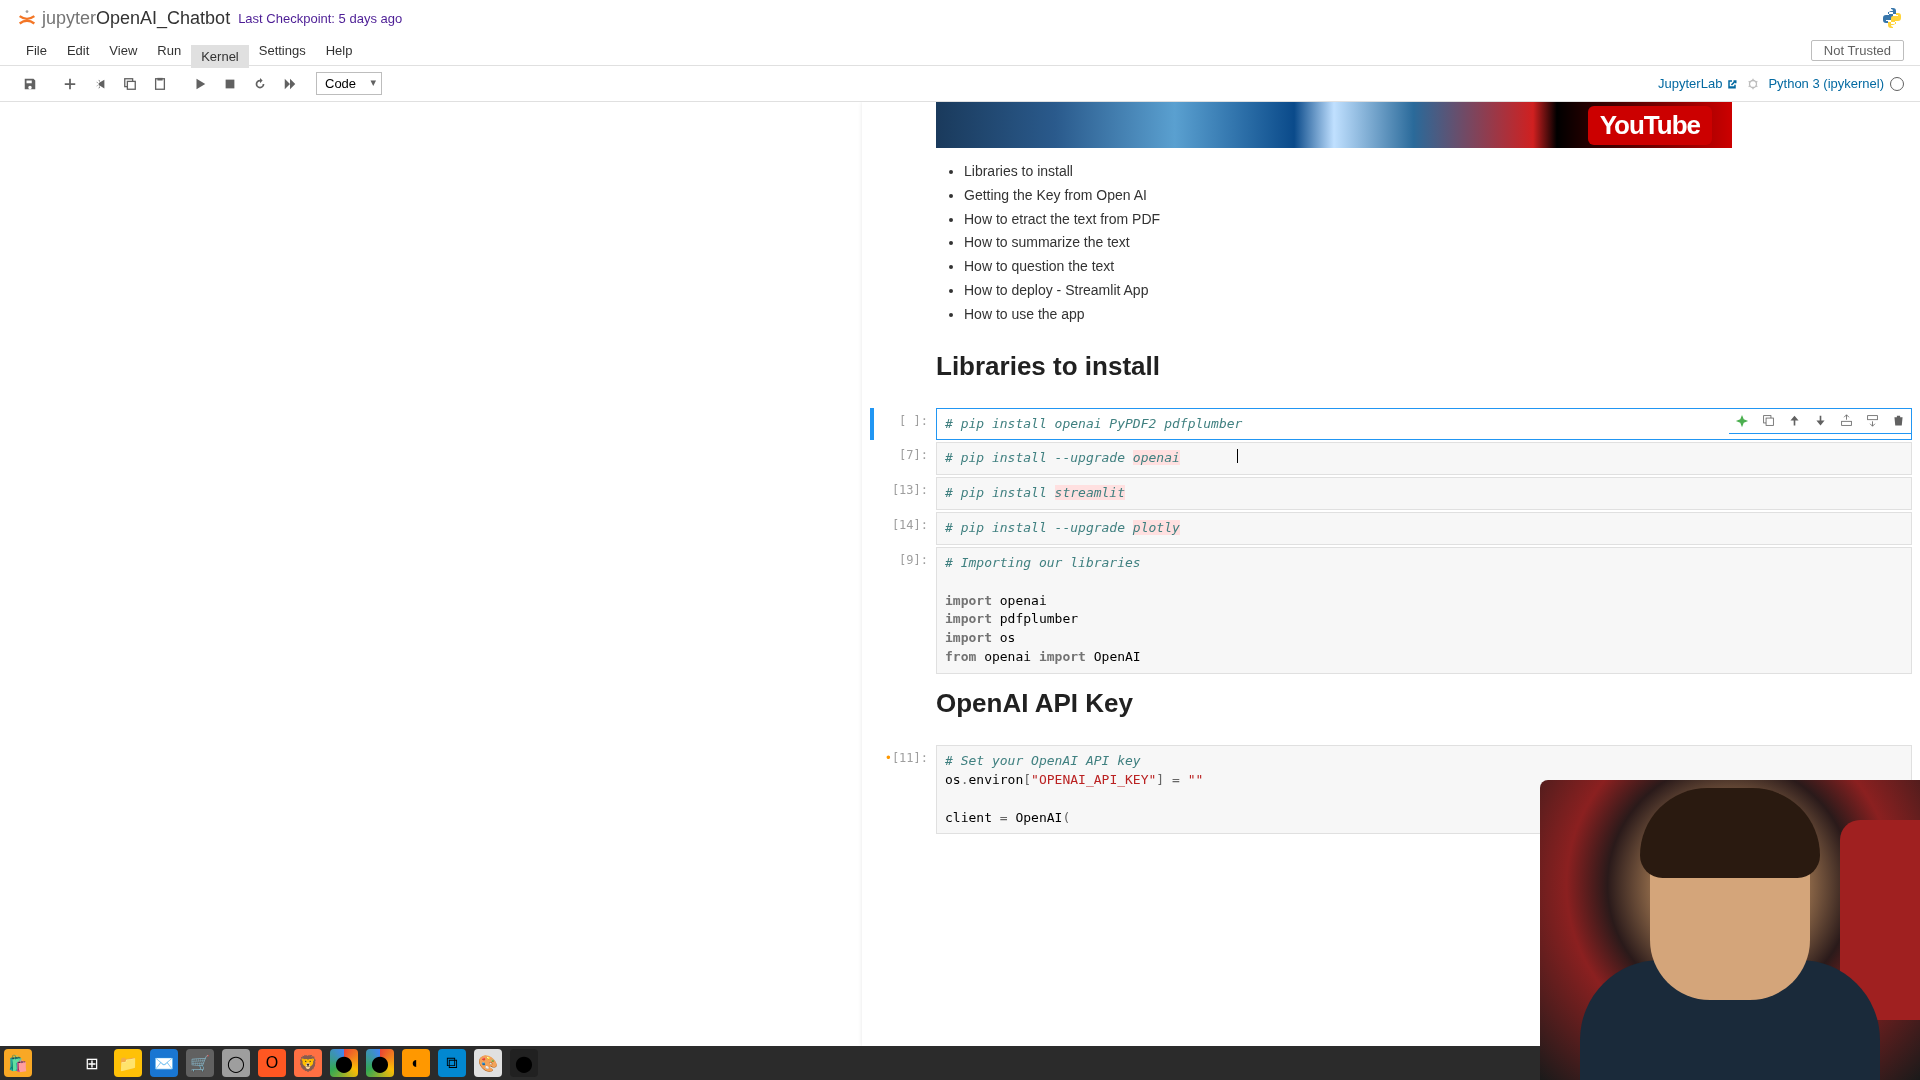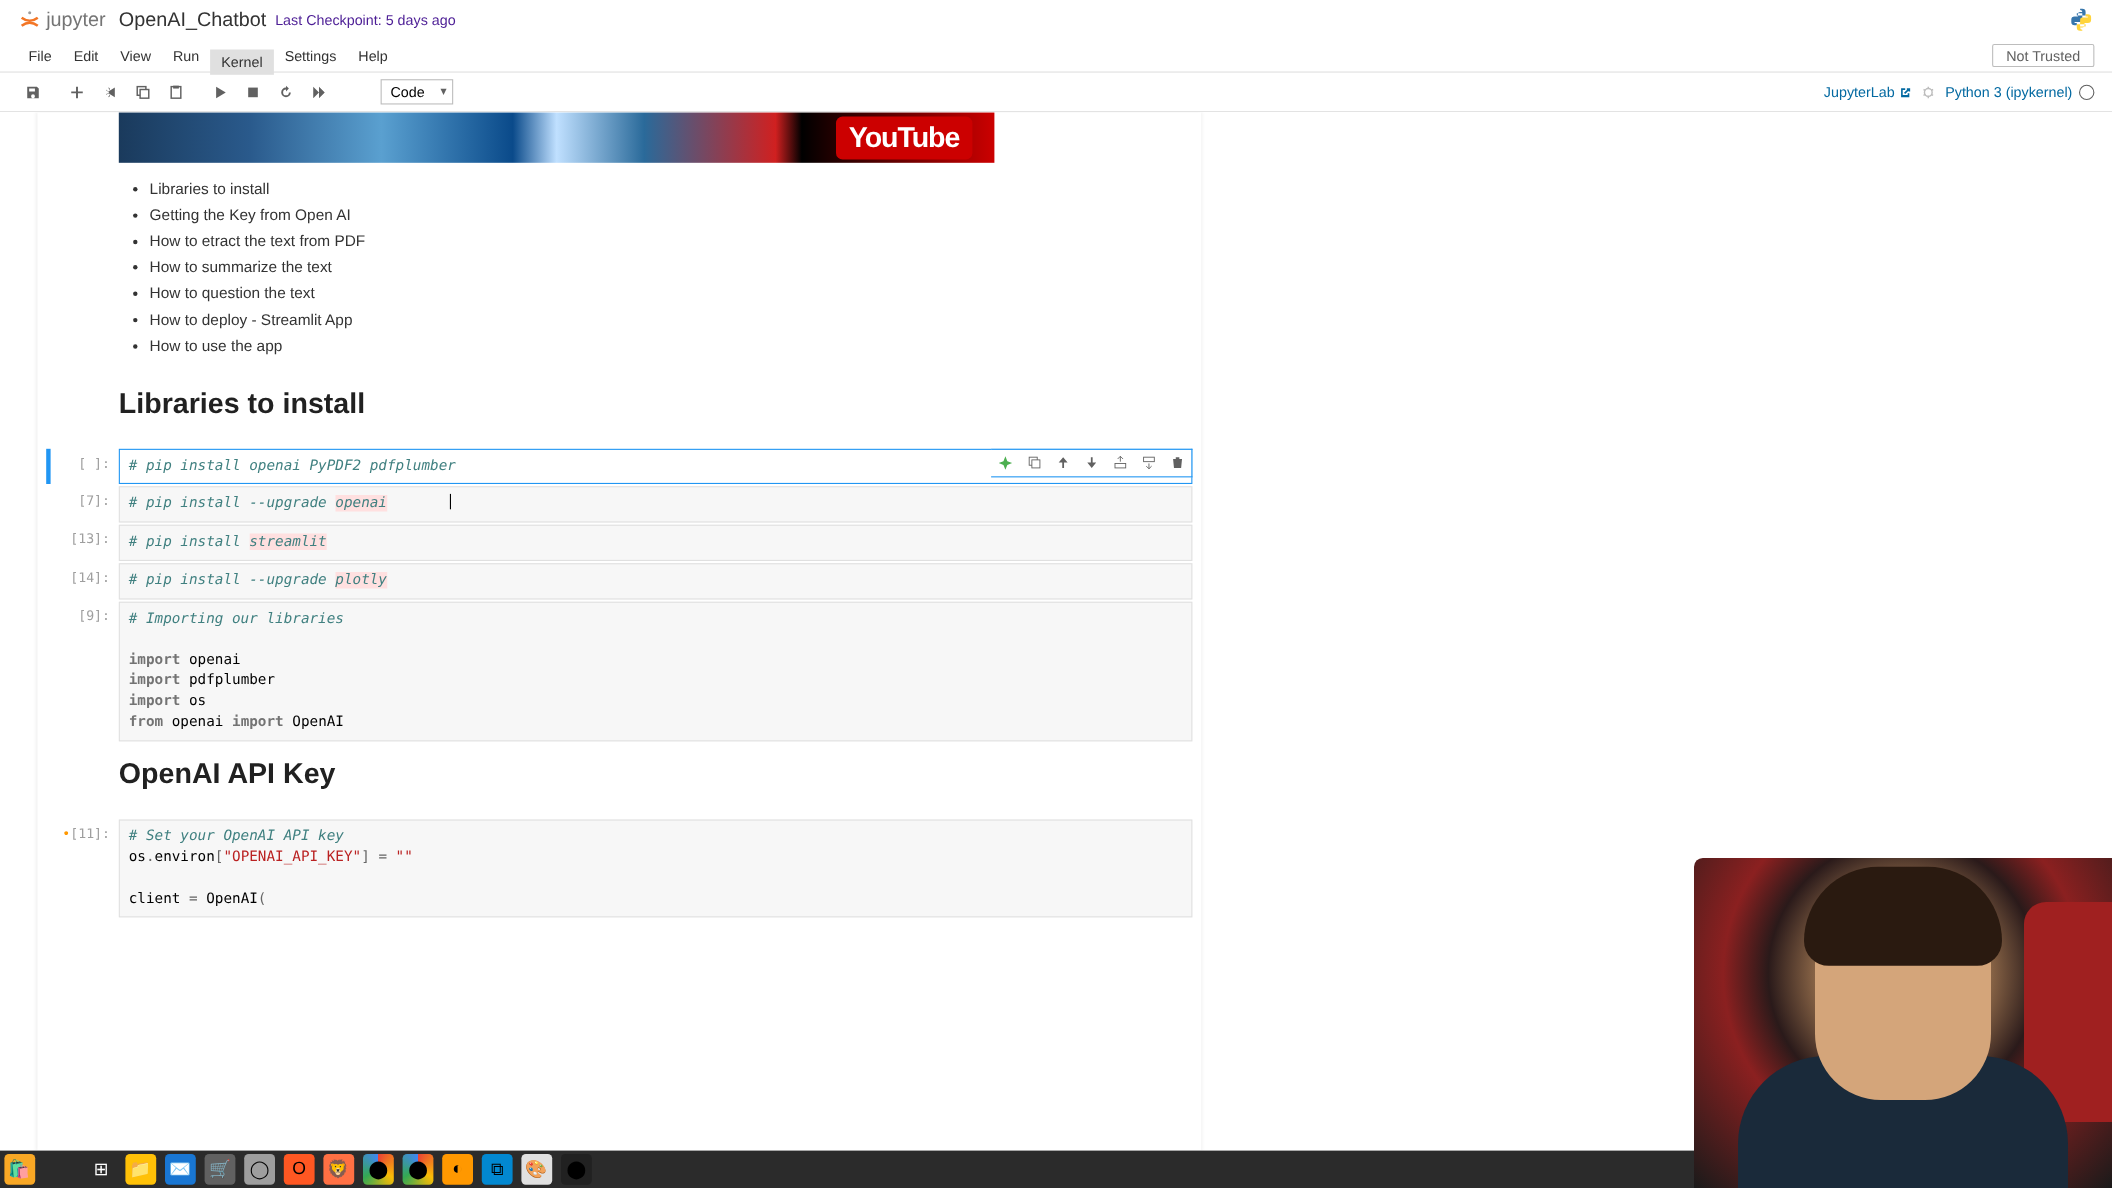--- a/index.html
+++ b/index.html
@@ -1,45 +1,45 @@
 <!DOCTYPE html>
 <html><head>
 <meta charset="utf-8">
 <style>
 * { margin: 0; padding: 0; box-sizing: border-box; }
 body { font-family: -apple-system, BlinkMacSystemFont, "Segoe UI", Helvetica, Arial, sans-serif; font-size: 13px; background: #fff; overflow: hidden; }
 
 .header { display: flex; align-items: center; padding: 4px 16px; height: 36px; }
-.jupyter-logo { display: flex; align-items: center; gap: 4px; margin-right: 12px; }
+.jupyter-logo { display: flex; align-items: center; gap: 4px; }
 .jupyter-icon { width: 22px; height: 22px; }
 .jupyter-text { font-size: 18px; color: #757575; font-weight: 400; }
 .notebook-title { font-size: 18px; color: #333; margin-right: 8px; }
 .checkpoint { font-size: 13px; color: #4c1d95; }
 .header-spacer { flex: 1; }
 .python-logo { width: 24px; height: 24px; }
 
 .menubar { display: flex; align-items: center; padding: 2px 16px; height: 30px; border-bottom: 1px solid #e0e0e0; }
 .menu-item { padding: 4px 10px; font-size: 13px; color: #333; cursor: pointer; }
 .menu-item.active { background: #e0e0e0; margin-top: 12px; }
 .menu-spacer { flex: 1; }
 .not-trusted { font-size: 13px; color: #616161; padding: 2px 12px; border: 1px solid #bdbdbd; border-radius: 2px; }
 
 .toolbar { display: flex; align-items: center; padding: 4px 16px; height: 36px; border-bottom: 1px solid #e0e0e0; gap: 2px; }
 .tool-btn { width: 28px; height: 28px; display: flex; align-items: center; justify-content: center; cursor: pointer; color: #616161; }
 .tool-sep { width: 8px; }
-.cell-type-select { border: 1px solid #bdbdbd; padding: 3px 24px 3px 8px; font-size: 13px; background: #fff; appearance: none; position: relative; margin-left: 30px; }
+.cell-type-select { border: 1px solid #bdbdbd; padding: 3px 24px 3px 8px; font-size: 13px; background: #fff; appearance: none; position: relative; }
 .select-wrap { position: relative; display: inline-block; }
 .select-wrap::after { content: "▾"; position: absolute; right: 6px; top: 4px; pointer-events: none; color: #616161; font-size: 11px; }
 .toolbar-spacer { flex: 1; }
 .toolbar-right { display: flex; align-items: center; gap: 8px; font-size: 13px; color: #0369a1; }
 .jl-link { display: flex; align-items: center; gap: 4px; }
 .kernel-name { display: flex; align-items: center; gap: 6px; }
 .kernel-circle { width: 14px; height: 14px; border: 1.5px solid #616161; border-radius: 50%; }
 
-.notebook-wrap { position: absolute; top: 102px; bottom: 34px; left: 0; right: 0; display: flex; justify-content: flex-start; background: #fff; overflow: hidden; padding-left: 34px; }
+.notebook-wrap { position: absolute; top: 102px; bottom: 34px; left: 0; right: 0; display: flex; justify-content: flex-end; background: #fff; overflow: hidden; padding-left: 34px; }
 .notebook { width: 1058px; background: #fff; box-shadow: 0 0 4px rgba(0,0,0,0.1); padding-bottom: 40px; overflow-y: auto; }
 
 .banner-img { width: 796px; height: 46px; margin-left: 74px; background: linear-gradient(90deg, #1a3a5c 0%, #2a5a8c 15%, #5aa0d0 30%, #0a4a8a 45%, #c0e0ff 50%, #2a6a9a 60%, #d02020 75%, #000 78%, #cc0000 100%); display: flex; align-items: center; justify-content: flex-end; }
 .yt-box { background: #cc0000; color: #fff; font-weight: bold; font-size: 26px; padding: 4px 12px; margin-right: 20px; border-radius: 6px; letter-spacing: -1px; }
 
 .md-content { padding: 12px 74px; color: #212121; }
 .md-h2 { font-size: 24px; font-weight: 600; margin-bottom: 12px; }
 .md-h2-big { font-size: 26px; font-weight: 600; margin-bottom: 12px; }
 .md-ul { list-style: disc; padding-left: 28px; }
 .md-ul li { font-size: 14px; line-height: 1.7; color: #333; }

